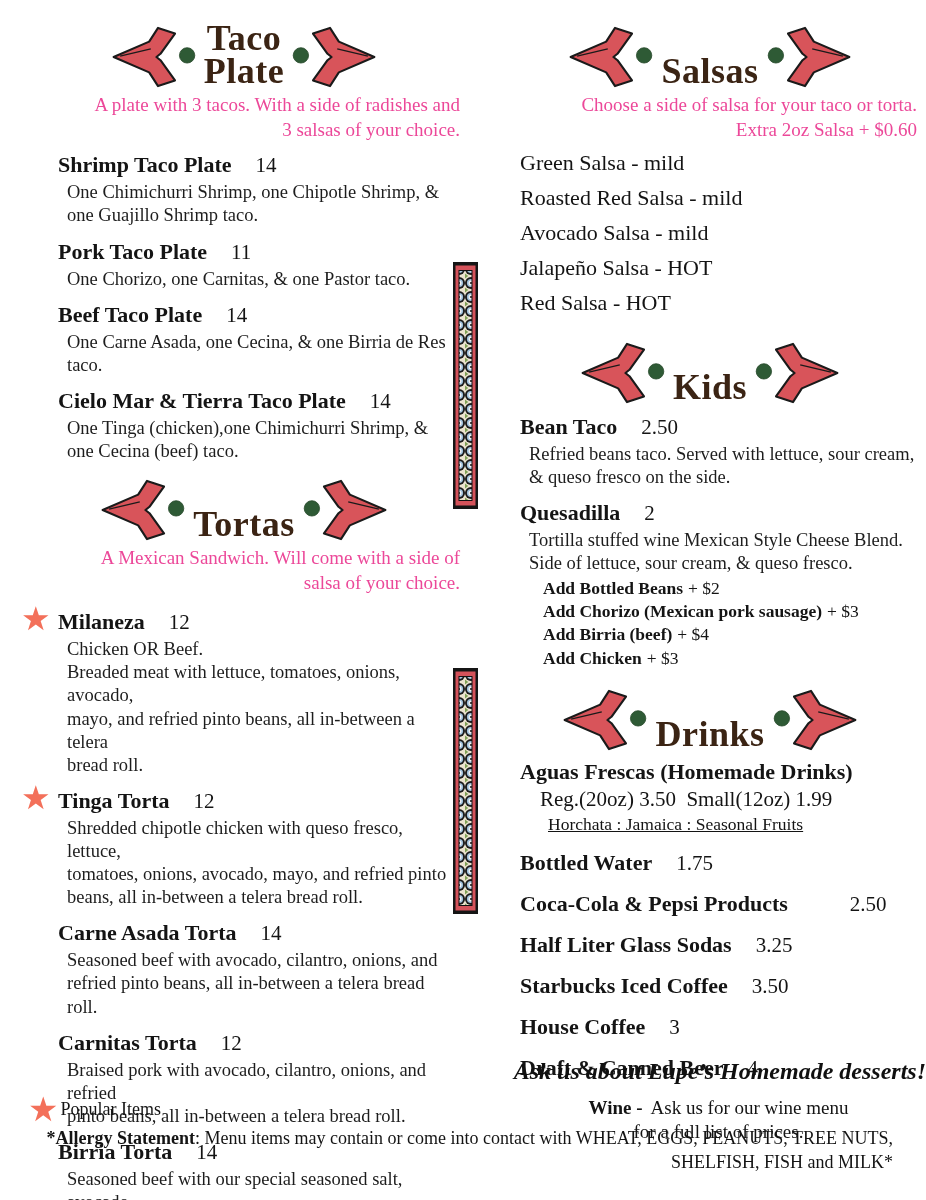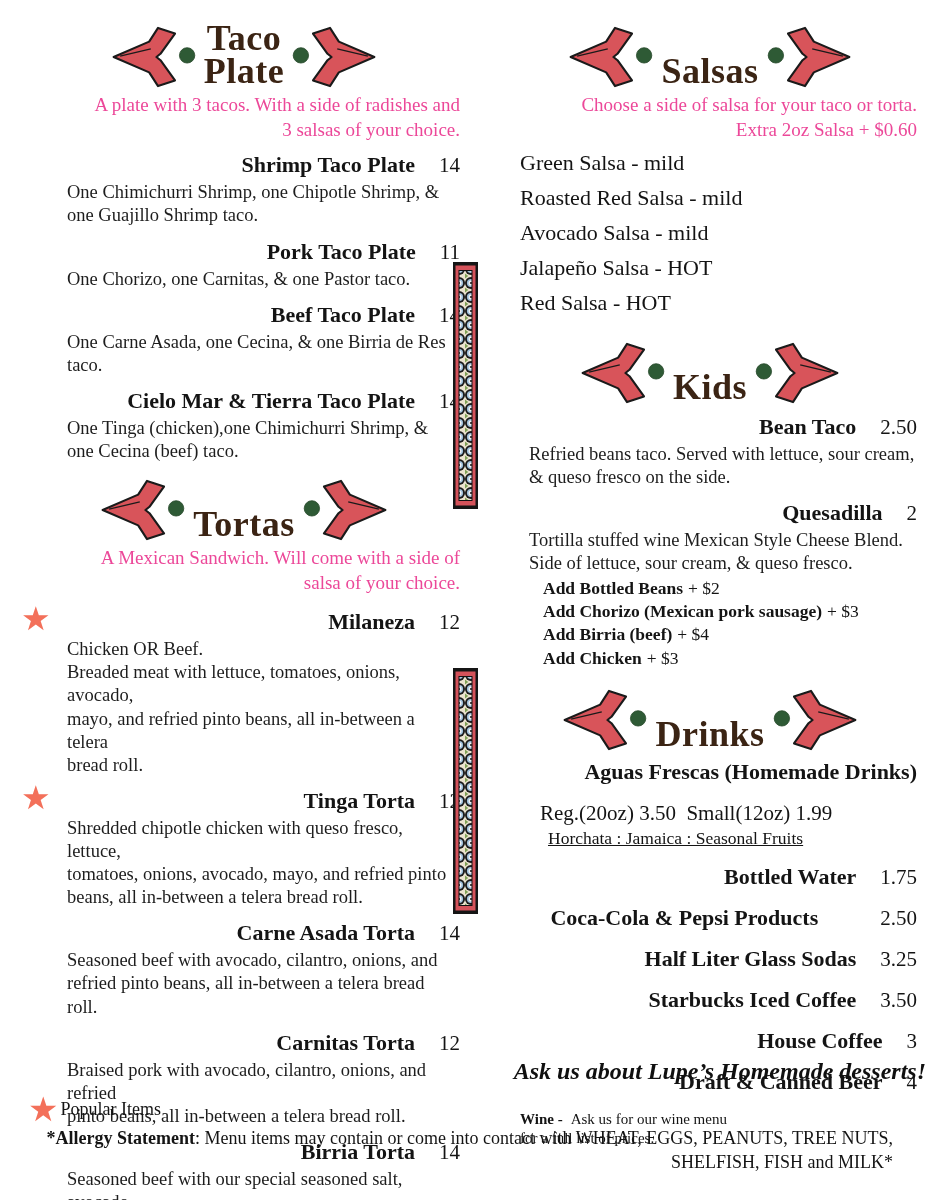--- a/index.html
+++ b/index.html
@@ -14,37 +14,37 @@
   
   .section-header{display:flex;align-items:flex-end;justify-content:center;gap:8px;margin-bottom:4px;}
   .deco svg{width:84px;height:62px;display:block;}
   .deco-right svg{transform:scaleX(-1);}
   .title-lines{text-align:center;font-weight:bold;font-size:36px;line-height:.92;color:#3b2414;letter-spacing:.5px;}
   .section-subtitle{text-align:right;font-size:19px;line-height:1.32;color:#ec4899;margin:2px 0 10px;}
 
   
   .menu-item{margin:0 0 11px 30px;}
   .col-right .menu-item{margin-left:17px;}
-  .item-head{font-size:22px;font-weight:bold;line-height:1.18;position:relative;text-align:right;}
+  .item-head{font-size:22px;font-weight:bold;line-height:1.18;position:relative;}
   .item-price{font-weight:normal;font-size:21px;margin-left:24px;}
   .item-price.wide{margin-left:62px;}
   .item-desc{font-size:18.5px;line-height:1.25;margin:3px 0 0 9px;color:#1d1d1d;}
   .plain-item{font-size:22px;font-weight:normal;line-height:1.0;margin:0 0 12px 17px;}
   .section-salsas .plain-item{margin-bottom:13px;}
   .star-glyph{position:absolute;left:-37px;top:-7px;font-size:33px;line-height:1;color:#f3705a;
     font-family:"DejaVu Sans",sans-serif;font-weight:normal;}
 
   .addon-line{margin-left:23px;font-size:17.5px;line-height:1.22;margin-top:2px;}
   .addon-bold{font-weight:bold;}
   .addon-rest{margin-left:5px;}
 
-  .drink-sub-big{font-size:21px;margin:16px 0 0 20px;white-space:pre;}
+  .drink-sub-big{font-size:21px;margin:2px 0 0 20px;white-space:pre;}
   .drink-sub-small{font-size:17.5px;margin:2px 0 0 28px;text-decoration:underline;}
 
-  .wine-item{margin:2px 0 0 17px;font-size:15px;line-height:1.3;}
+  .wine-item{margin:2px 0 0 17px;font-size:19px;line-height:1.3;text-align:center;}
   .wine-bold{font-weight:bold;margin-right:8px;}
 
   
   .section-tortas{margin-top:16px;}
   .section-kids{margin-top:28px;}
   .section-drinks{margin-top:20px;}
   .section-tortas .section-subtitle{margin-bottom:14px;}
   .section-kids .section-header{margin-bottom:10px;}
   .section-drinks .section-header{margin-bottom:8px;}
   .section-drinks .menu-item{margin-bottom:15px;}

